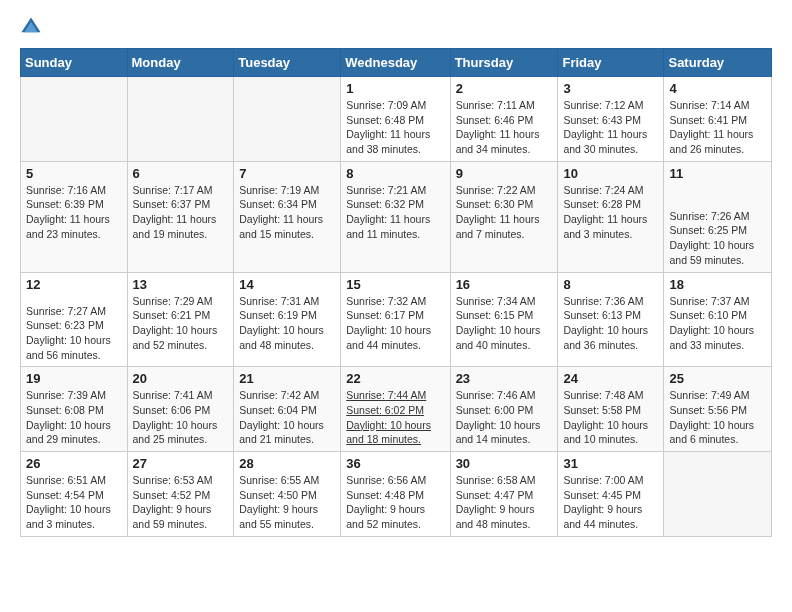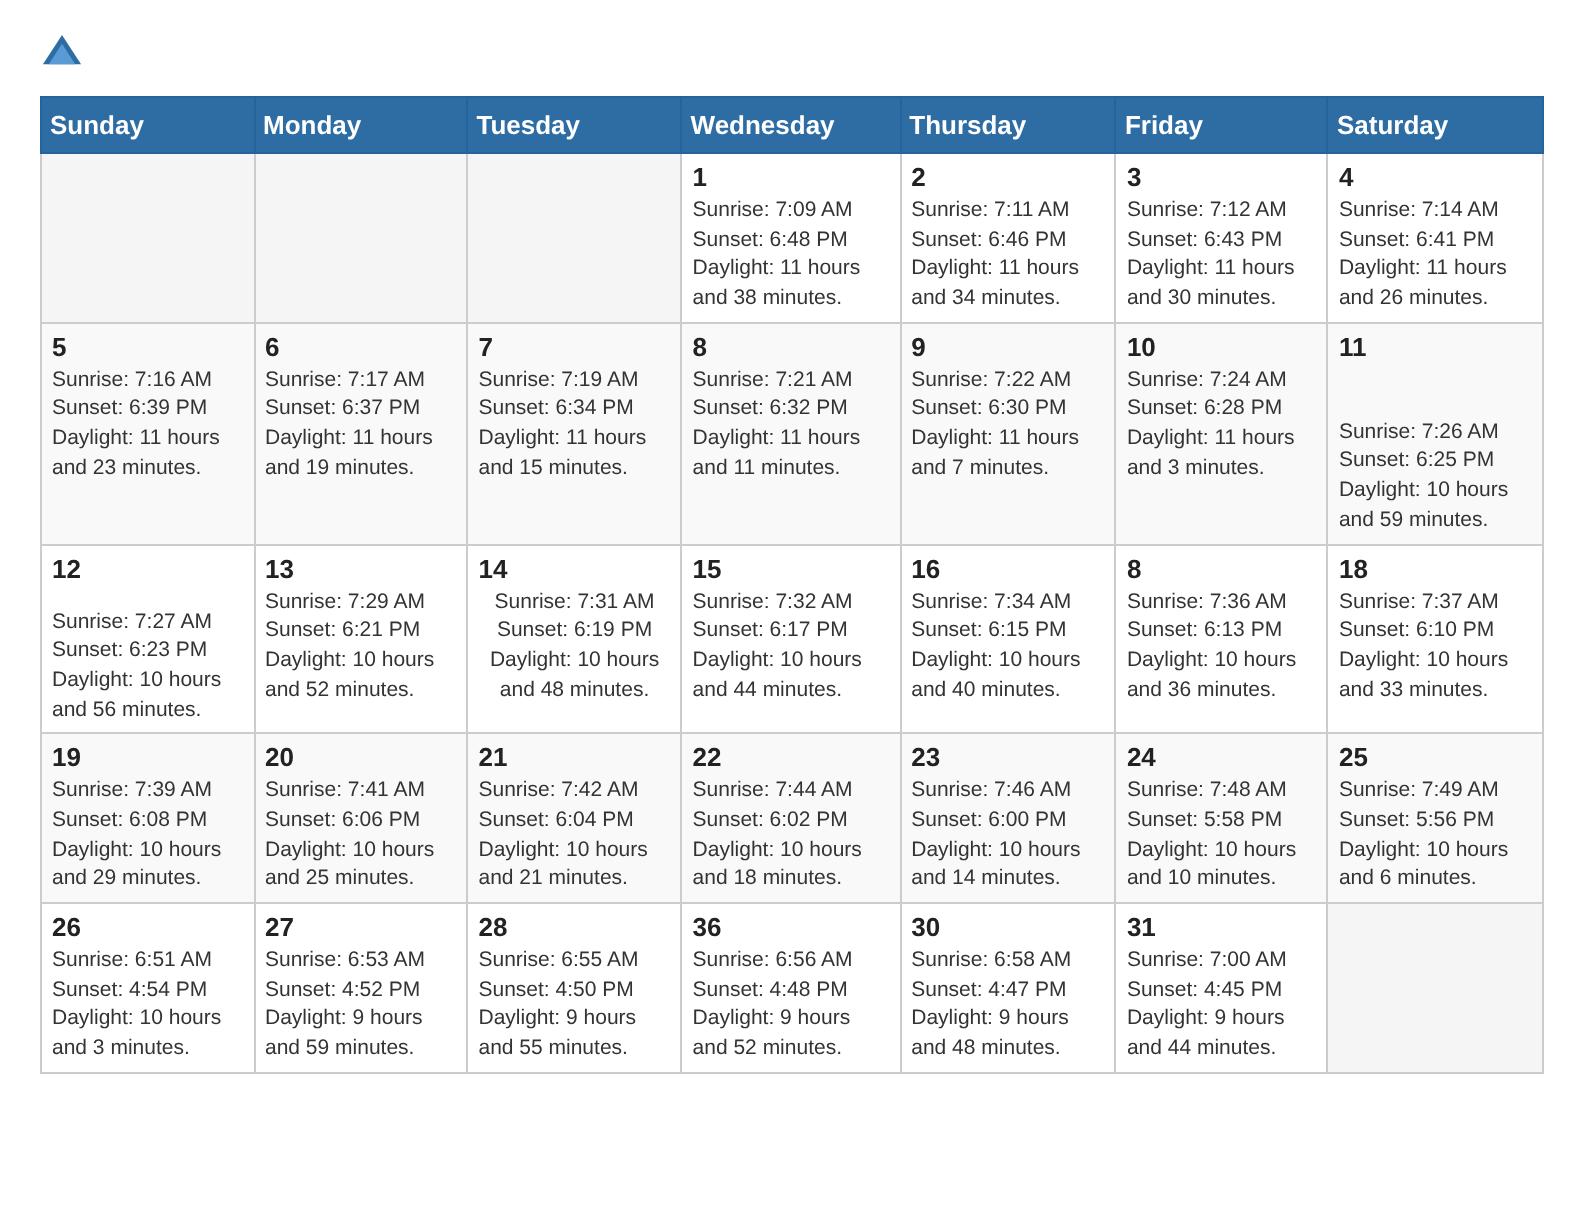--- a/index.html
+++ b/index.html
@@ -230,21 +230,21 @@
           </td>
           <td>
             <div class="day-number">13</div>
             <div class="day-info" style="white-space: pre-line;">Sunrise: 7:29 AM
 Sunset: 6:21 PM
 Daylight: 10 hours
 and 52 minutes.</div>
           </td>
           <td>
             <div class="day-number">14</div>
-            <div class="day-info" style="white-space: pre-line; text-align: center;">Sunrise: 7:31 AM
+            <div class="day-info" style="white-space: pre-line;">Sunrise: 7:31 AM
 Sunset: 6:19 PM
 Daylight: 10 hours
 and 48 minutes.</div>
           </td>
           <td>
             <div class="day-number">15</div>
             <div class="day-info" style="white-space: pre-line;">Sunrise: 7:32 AM
 Sunset: 6:17 PM
 Daylight: 10 hours
 and 44 minutes.</div>
@@ -288,21 +288,21 @@
           </td>
           <td>
             <div class="day-number">21</div>
             <div class="day-info" style="white-space: pre-line;">Sunrise: 7:42 AM
 Sunset: 6:04 PM
 Daylight: 10 hours
 and 21 minutes.</div>
           </td>
           <td>
             <div class="day-number">22</div>
-            <div class="day-info" style="white-space: pre-line;">Sunrise: 7:44 AM
+            <div class="day-info" style="white-space: pre-line; text-decoration: underline;">Sunrise: 7:44 AM
 Sunset: 6:02 PM
 Daylight: 10 hours
 and 18 minutes.</div>
           </td>
           <td>
             <div class="day-number">23</div>
             <div class="day-info" style="white-space: pre-line;">Sunrise: 7:46 AM
 Sunset: 6:00 PM
 Daylight: 10 hours
 and 14 minutes.</div>

